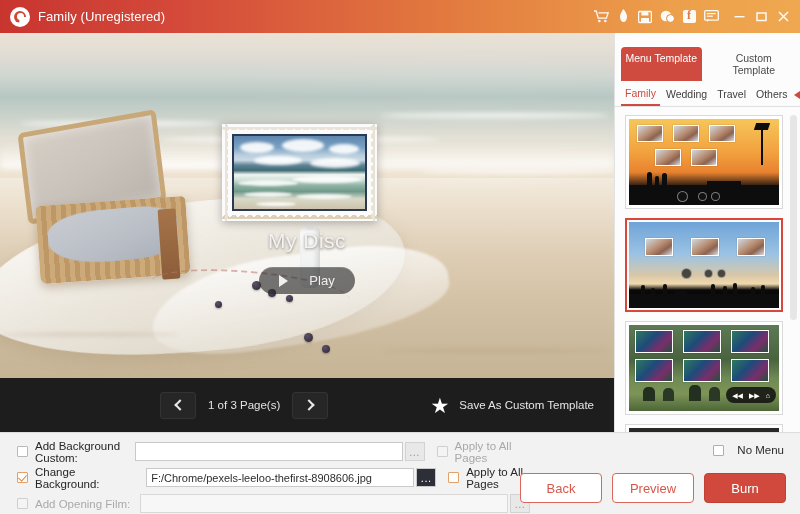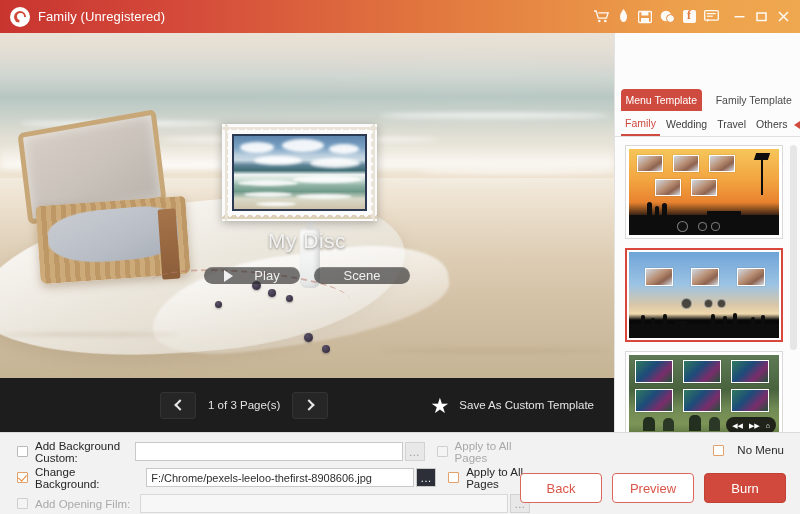--- a/index.html
+++ b/index.html
@@ -204,21 +204,21 @@
     position: absolute; left: 0; right: 0; top: 196px;
     text-align: center; color: #f2f2f2; font-size: 21px;
     text-shadow: 0 1px 3px rgba(0,0,0,.45);
     letter-spacing: .5px;
   }
   .menu-buttons {
     position: absolute; left: 0; right: 0; top: 234px;
     display: flex; justify-content: center; gap: 14px;
   }
   .mbtn {
-    height: 17px; min-width: 96px; padding: 0 16px;
+    height: 27px; min-width: 96px; padding: 0 16px;
     border-radius: 15px;
     background: rgba(35,35,35,.62);
     color: #efefef; font-size: 13px;
     display: flex; align-items: center; justify-content: center; gap: 21px;
     cursor: pointer;
     box-shadow: inset 0 1px 0 rgba(255,255,255,.15);
   }
   .play-tri {
     width: 0; height: 0; border-left: 9px solid #f0f0f0;
     border-top: 6px solid transparent; border-bottom: 6px solid transparent;
@@ -241,21 +241,21 @@
   .pager-label { color: #e2e2e2; font-size: 11.5px; }
   .save-tpl { position: absolute; right: 20px; display: flex; align-items: center; gap: 10px; cursor: pointer; }
   .star { color: #fff; font-size: 21px; line-height: 1; }
   .save-tpl-label { color: #e6e6e6; font-size: 11.5px; }
 
   
   .right-panel {
     width: 186px; background: #fcfcfc; border-left: 1px solid #e2e2e2;
     display: flex; flex-direction: column; position: relative;
   }
-  .tpl-tabs { display: flex; padding: 20px 6px 0 6px; gap: 12px; position: relative; margin-top: 36px; }
+  .tpl-tabs { display: flex; padding: 14px 6px 0 6px; gap: 12px; position: relative; }
   .tpl-tab {
     flex: 1; text-align: center; font-size: 10.5px; padding: 5px 2px 5px;
     cursor: pointer; color: #4a4a4a; border-radius: 4px 4px 0 0;
   }
   .tpl-tab.active {
     background: #cf4b40; color: #fff; font-weight: normal;
   }
   .sub-tabs {
     display: flex; align-items: center; padding: 3px 4px 0 6px;
     border-bottom: 1px solid #e0e0e0; position: relative; gap: 2px;
@@ -492,23 +492,20 @@
           </div>
         </div>
 
         <div class="disc-title">My Disc</div>
 
         <div class="menu-buttons">
           <div class="mbtn">
             <span class="play-tri"></span>
             <span>Play</span>
           </div>
-          <div class="mbtn">
-            <span>Scene</span>
-          </div>
         </div>
       </div>
 
       <div class="pager">
         <div class="pager-center">
           <div class="nav-btn">
             <span class="chev left"></span>
           </div>
           <div class="pager-label">1 of 3 Page(s)</div>
           <div class="nav-btn">
@@ -519,21 +516,21 @@
           <span class="star">★</span>
           <span class="save-tpl-label">Save As Custom Template</span>
         </div>
       </div>
     </div>
 
     <div class="right-panel">
 
       <div class="tpl-tabs">
         <div class="tpl-tab active">Menu Template</div>
-        <div class="tpl-tab">Family Template</div>
+        <div class="tpl-tab">Custom Template</div>
       </div>
 
       <div class="sub-tabs">
         <div class="sub-tab active">Family</div>
         <div class="sub-tab">Wedding</div>
         <div class="sub-tab">Travel</div>
         <div class="sub-tab">Others</div>
         <div class="sub-arrows">
           <span class="sa l"></span>
 

